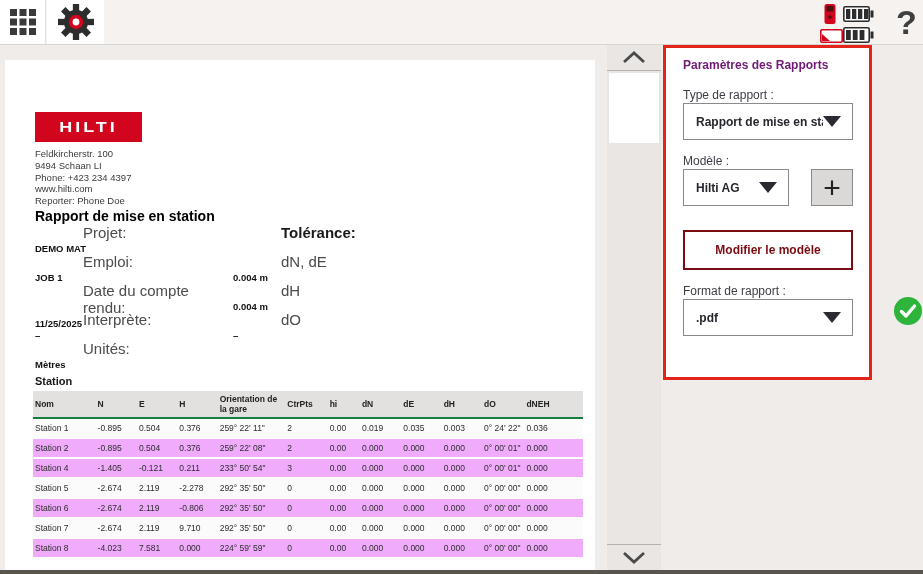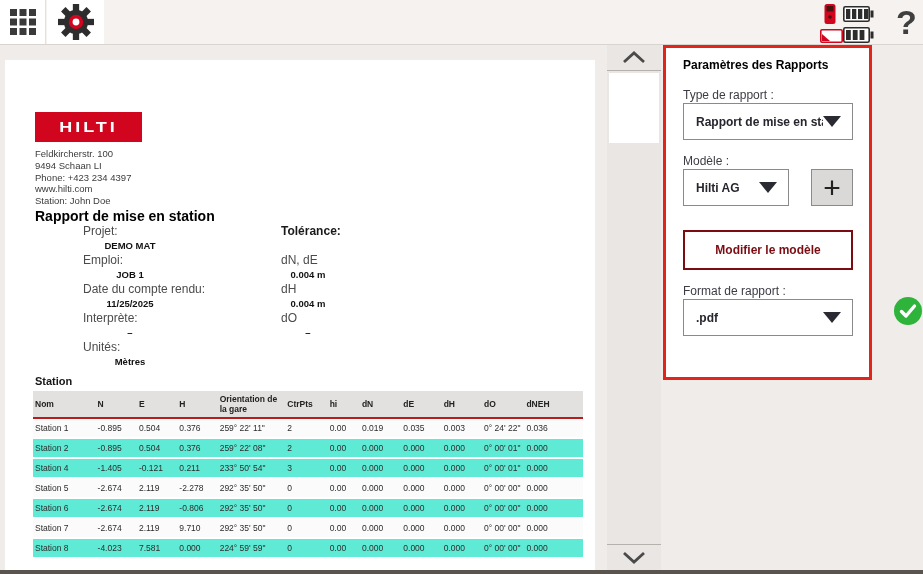--- a/index.html
+++ b/index.html
@@ -32,50 +32,50 @@
     transform-origin:left center; }
   .logo span { transform:scaleY(0.85); }
   .address { position:absolute; left:30px; top:88px; font-size:9.5px;
     line-height:11.8px; color:#3b3b3b; }
   .doc-title { position:absolute; left:30px; top:148px; font-size:14px;
     font-weight:bold; color:#000000; }
   .detail-col { position:absolute; top:164px; }
   .dc-left { left:30px; width:190px; }
   .dc-right { left:228px; width:150px; }
   .pair { height:29px; }
-  .dlabel { font-size:12px; color:#4b4b4b;padding-left:48px; }
+  .dlabel { font-size:15px; color:#4b4b4b;padding-left:48px; }
   .dlabel.hdr { font-weight:bold; color:#1a1a1a; }
-  .dvalue { font-size:9.5px; font-weight:bold; color:#111; margin-top:2px;text-align:center; }
+  .dvalue { font-size:9.5px; font-weight:bold; color:#111; margin-top:2px; }
   .station-h { position:absolute; left:30px; top:315px; font-size:11px;
     font-weight:bold; color:#161616; }
   .tbl { position:absolute; left:28px; top:331px; width:550px;
     border-collapse:collapse; table-layout:fixed; font-size:8.5px; }
   .tbl th { background:#e3e1df; text-align:left; font-weight:bold; color:#222;
     padding:3px 2px; vertical-align:middle; height:25px;
-    border-bottom:2px solid #b91c1c; }
+    border-bottom:2px solid #15803d; }
   .tbl td { padding:0 2px; height:20px; color:#2d2d2d;
     border-bottom:2px solid #fff; white-space:nowrap; overflow:hidden; }
   .tbl tr.odd td { background:#fcfbfb; }
-  .tbl tr.even td { background:#5eead4; }
+  .tbl tr.even td { background:#f0abfc; }
 
   
   .vscroll { position:absolute; left:607px; top:45px; width:54px; height:529px;
     background:#e9e6e3; }
   .vs-up, .vs-down { position:absolute; left:0; width:54px; height:26px;
     display:flex; align-items:center; justify-content:center; cursor:pointer; }
   .vs-up { top:0; border-bottom:1px solid #b5b1ad; }
   .vs-down { bottom:4px; border-top:1px solid #b5b1ad; }
   .vs-thumb { position:absolute; left:2px; top:28px; width:50px; height:70px;
     background:#fff; }
 
   
   .panel { position:absolute; left:663px; top:45px; width:209px; height:335px;
     background:#fff; border:3px solid var(--panel-red); }
   .p-title { position:absolute; left:17px; top:10px; font-size:12px;
-    font-weight:bold; color:#000000; }
+    font-weight:bold; color:#701a75; }
   .p-label { position:absolute; left:17px; font-size:12px; color:#3c3c44; }
   .dd { position:absolute; left:17px; width:170px; height:37px;
     border:1px solid #8a8a8a; background:#fff; display:flex; align-items:center;
     cursor:pointer; }
   .dd .dd-text { padding-left:12px; font-size:12px; font-weight:bold;
     color:#26262e; flex:1; white-space:nowrap; overflow:hidden; }
   .caret { width:0; height:0; border-left:9px solid transparent;
     border-right:9px solid transparent; border-top:11px solid #2a2a33;
     margin-right:11px; }
   .plus-btn { position:absolute; left:145px; top:121px; width:42px; height:37px;
@@ -170,21 +170,21 @@
 
 <div class="page">
   <div class="logo">
     <span>HILTI</span>
   </div>
   <div class="address">
       <div>Feldkircherstr. 100</div>
       <div>9494 Schaan LI</div>
       <div>Phone: +423 234 4397</div>
       <div>www.hilti.com</div>
-      <div>Station: John Doe</div>
+      <div>Reporter: Phone Doe</div>
     </div>
   <div class="doc-title">Rapport de mise en station</div>
   <div class="detail-col dc-left">
       <div class="pair">
         <div class="dlabel">Projet:</div>
         <div class="dvalue">DEMO MAT</div>
       </div>
       <div class="pair">
         <div class="dlabel">Emploi:</div>
         <div class="dvalue">JOB 1</div>

